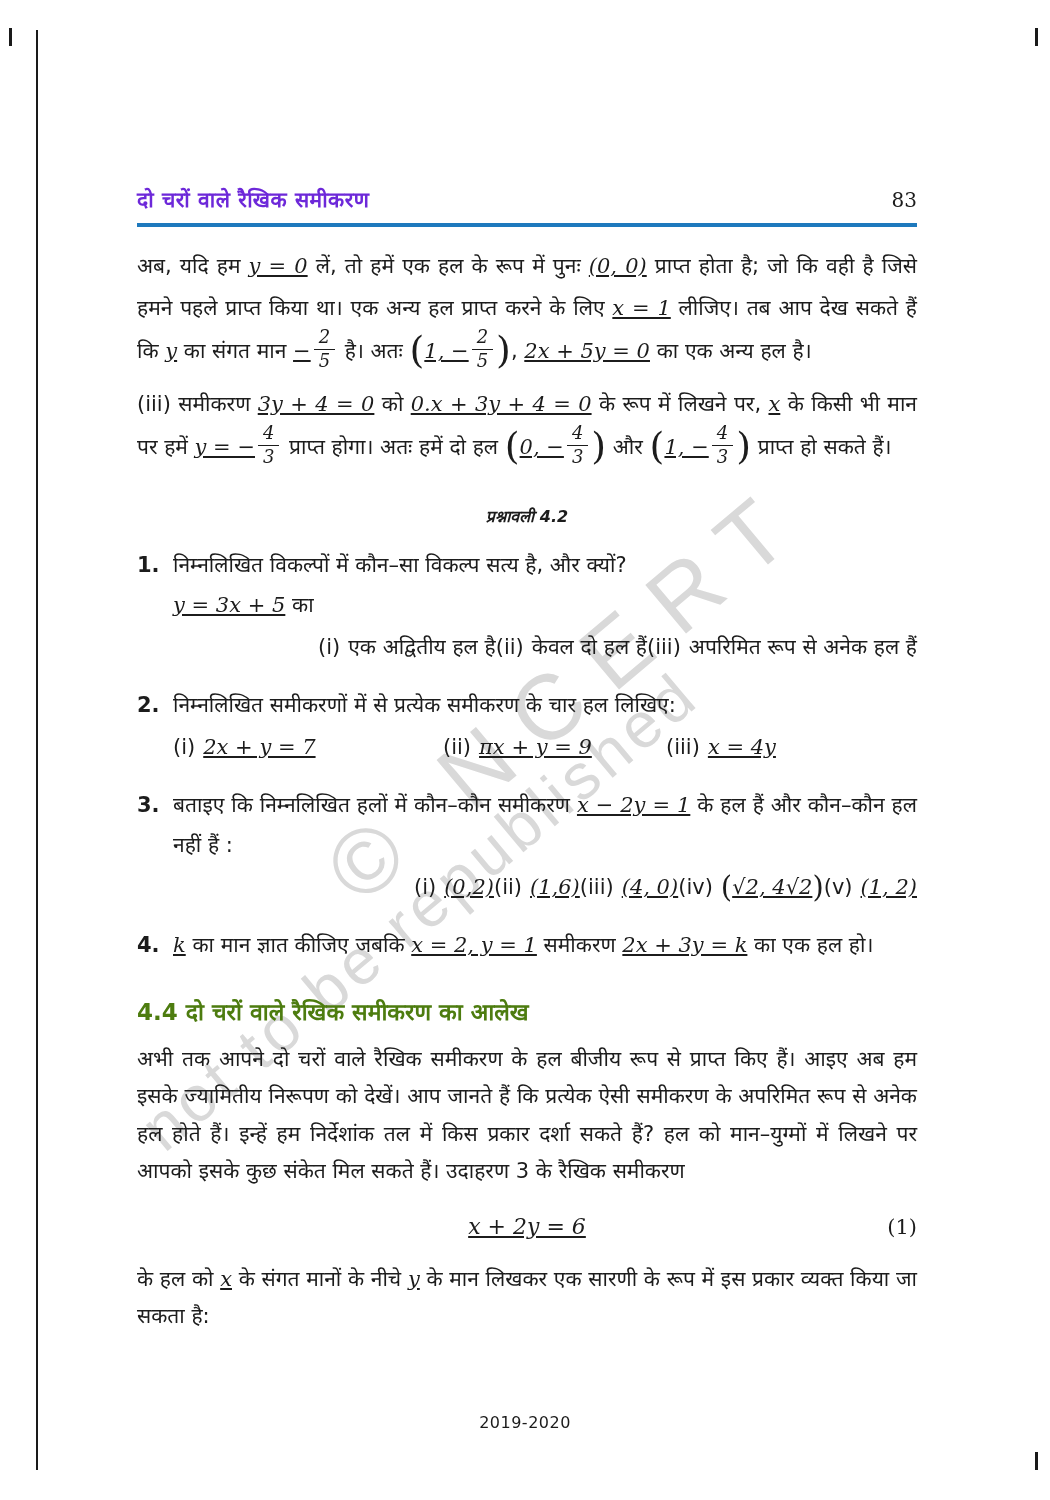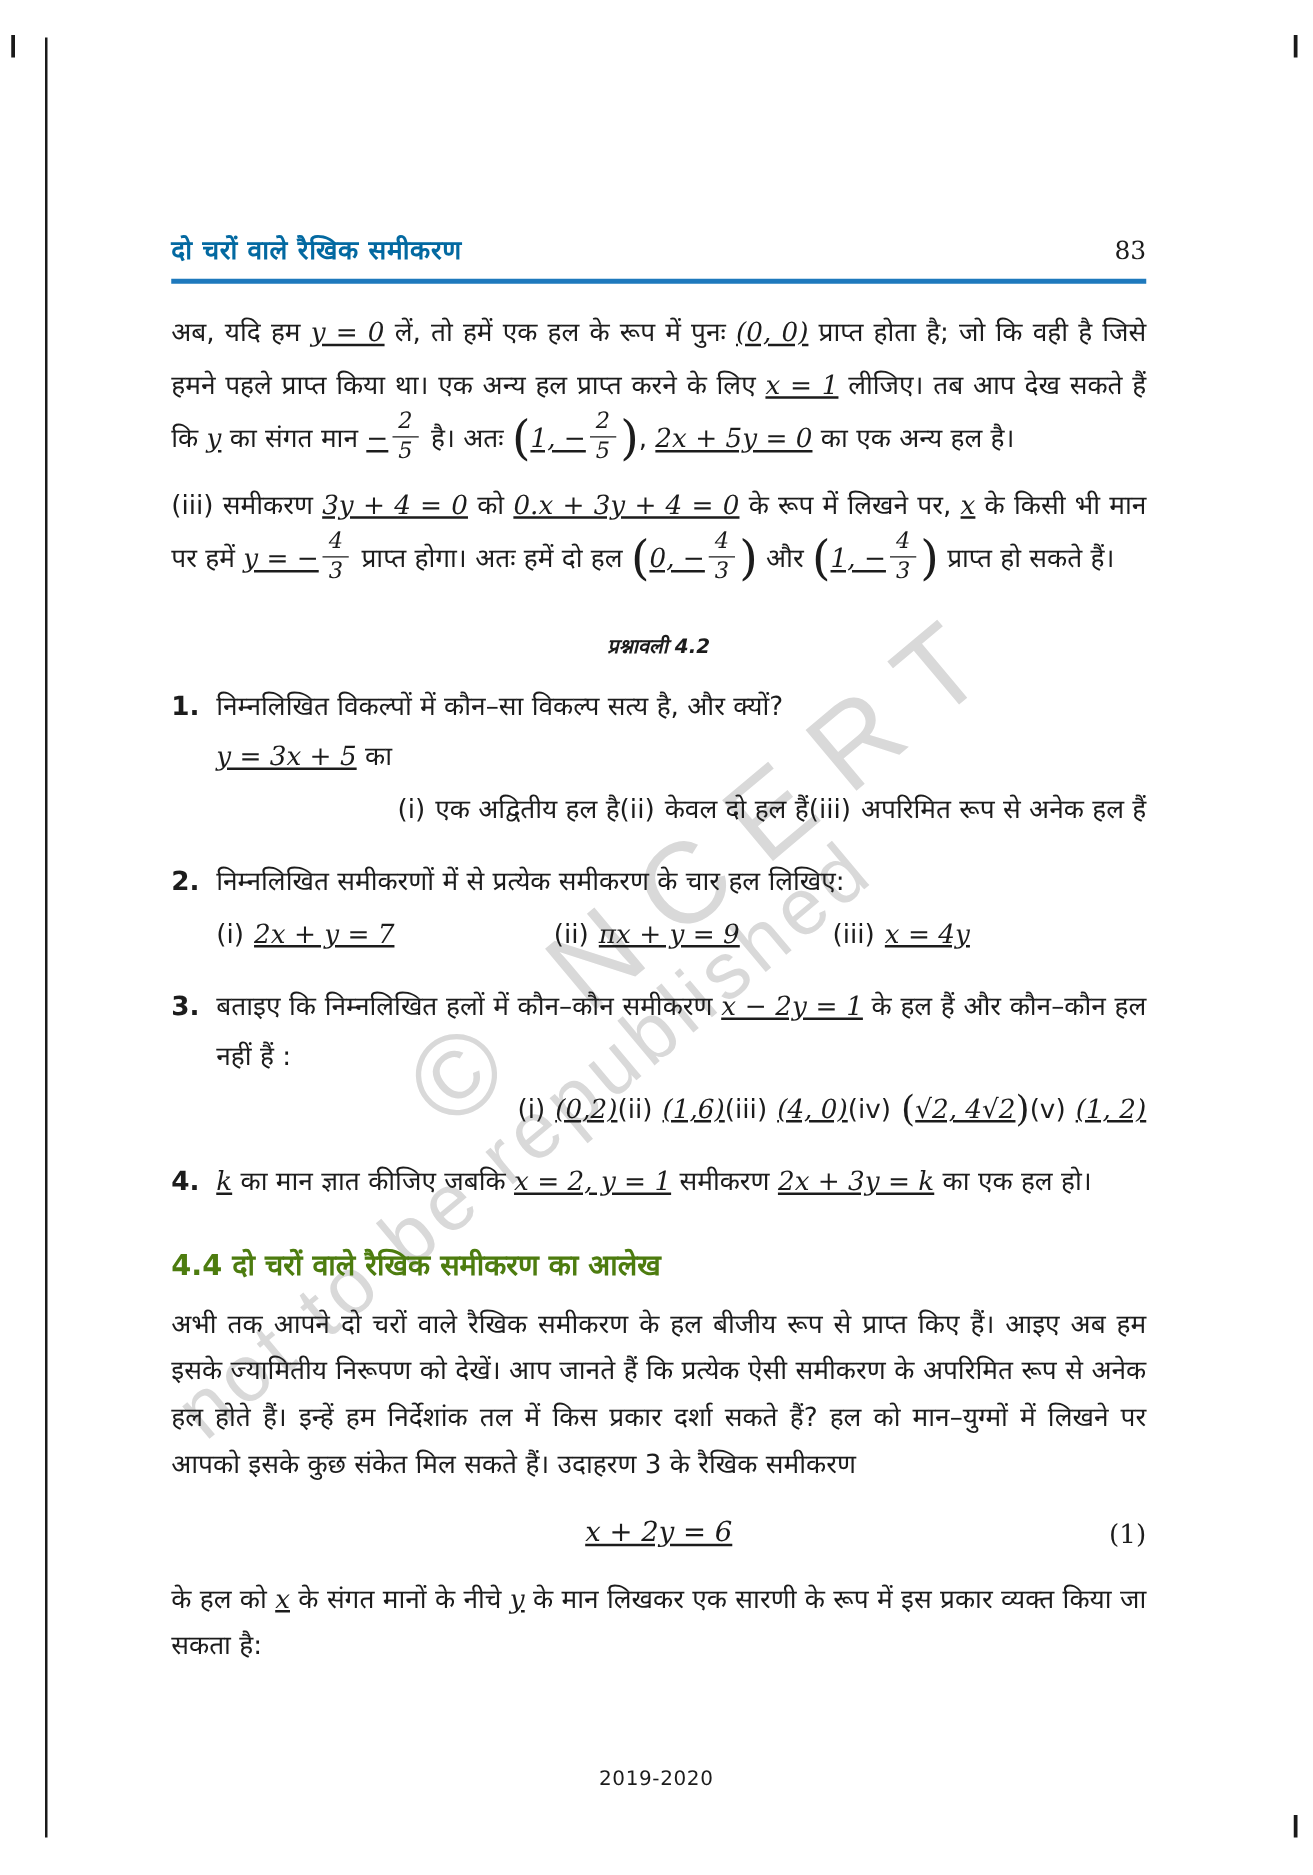--- a/index.html
+++ b/index.html
@@ -16,21 +16,21 @@
   .tick-tr { right:12px; top:28px; }
   .tick-br { right:12px; bottom:30px; }
   
   .wm { position:absolute; color:#d9d9d9; transform:rotate(-40deg); transform-origin:left center;
         font-family:"Liberation Sans","DejaVu Sans",sans-serif; white-space:nowrap; z-index:0; }
   .wm1 { left:340px; top:830px; font-size:92px; letter-spacing:26px; font-weight:400; }
   .wm2 { left:150px; top:1100px; font-size:64px; letter-spacing:5px; font-weight:400; }
   
   .content { position:absolute; left:137px; top:185px; width:780px; z-index:1; }
   .hdr { display:flex; justify-content:space-between; align-items:baseline; }
-  .hdr-title { color:#0369a1; font-size:21px; font-weight:600; letter-spacing:0.5px; }
+  .hdr-title { color:#6d28d9; font-size:21px; font-weight:600; letter-spacing:0.5px; }
   .hdr-page { font-size:20px; font-family:"DejaVu Serif","Liberation Serif",serif; }
   .rule { height:4px; background:#1e79bd; margin-top:10px; }
   
   .body { font-size:21px; line-height:2.0; text-align:justify; }
   .p1 { margin-top:18px; }
   .p2 { margin-top:8px; }
   .m  { font-family:"DejaVu Serif","Liberation Serif",serif; font-style:italic;text-decoration:underline; }
   .frac { display:inline-block; vertical-align:middle; text-align:center;
           font-family:"DejaVu Serif","Liberation Serif",serif; font-style:italic;
           font-size:18px; line-height:1.25; position:relative; top:-3px; margin:0 3px; }

